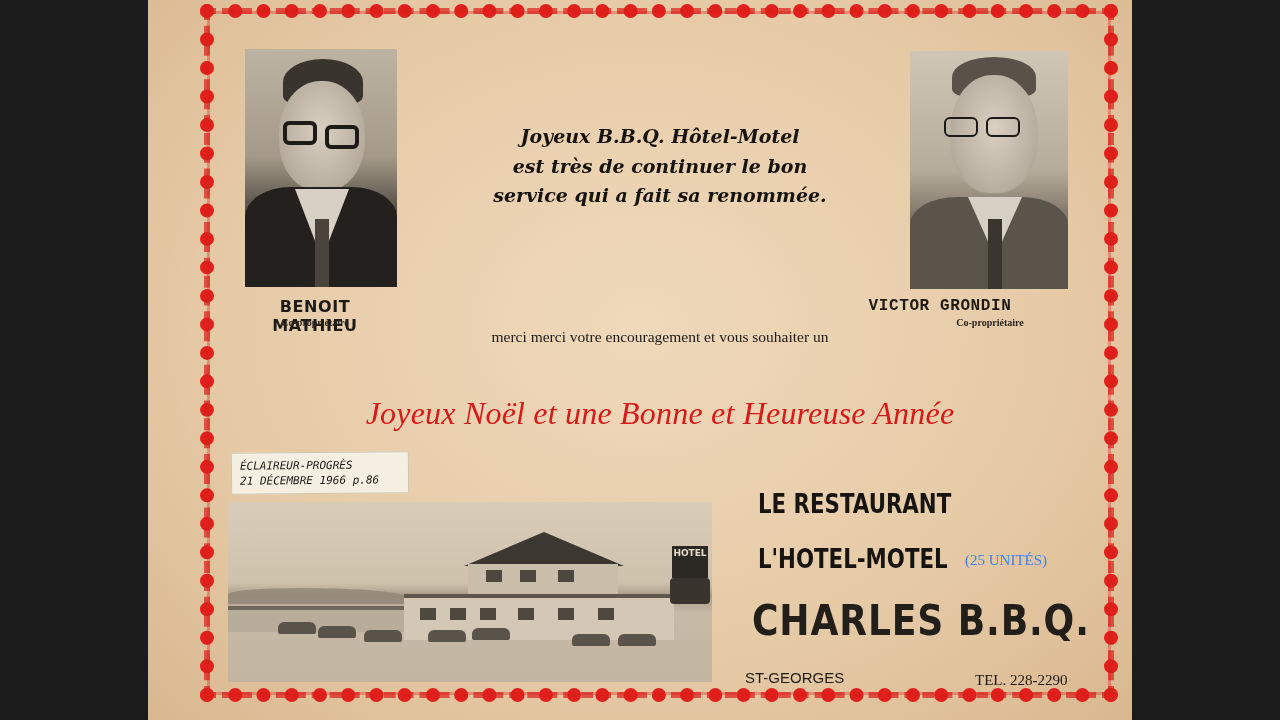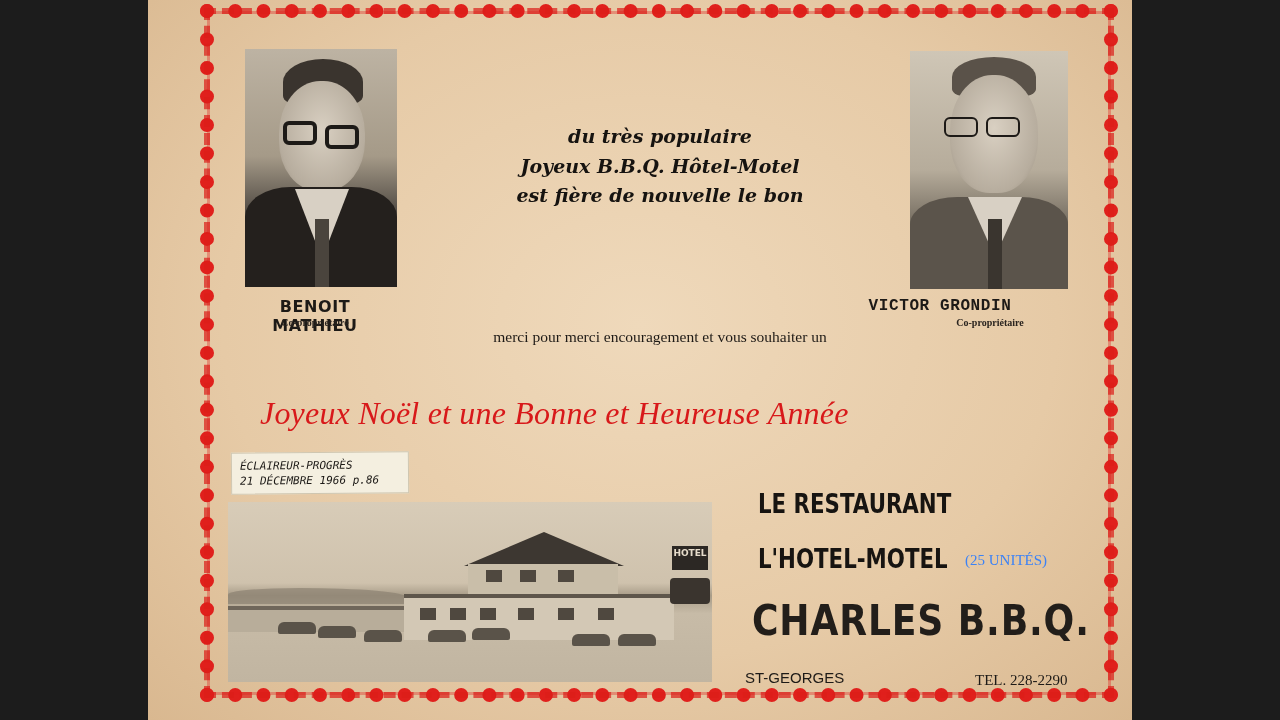--- a/index.html
+++ b/index.html
@@ -47,21 +47,21 @@
   .script {
     position: absolute; left: 440px; top: 122px; width: 440px; text-align: center;
     font-family: "DejaVu Serif", serif; font-style: italic; font-weight: bold;
     font-size: 19px; line-height: 29.5px; color: #161310;
   }
   .body-text {
     position: absolute; left: 420px; top: 326px; width: 480px; text-align: center;
     font-family: "Liberation Serif", serif; font-size: 15.5px; line-height: 21px; color: #1e1a16;
   }
   .greeting {
-    position: absolute; left: 260px; top: 395px; width: 800px; 
+    position: absolute; left: 260px; top: 395px; width: 800px; text-align: center;
     font-family: "Liberation Serif", serif; font-style: italic; font-size: 32px;
     color: #d8191a; letter-spacing: 0.2px;
   }
 
   .note {
     position: absolute; left: 231px; top: 452px; width: 178px; height: 42px;
     background: #f4efe0; border: 1px solid #cfc6b0;
     font-family: "DejaVu Sans Mono", monospace; font-size: 11px; line-height: 15px;
     color: #1d1a17; padding: 5px 0 0 8px; transform: rotate(-0.5deg);
     font-style: italic;
@@ -73,21 +73,21 @@
     overflow: hidden;
   }
   .motel-photo .hill { position: absolute; left: 0; top: 86px; width: 180px; height: 16px; background: #8c8272; border-radius: 40% 60% 0 0; opacity: .7; }
   .motel-photo .wing { position: absolute; left: 0; top: 104px; width: 180px; height: 26px; background: #b8ad9a; border-top: 4px solid #6f665a; }
   .motel-photo .main { position: absolute; left: 176px; top: 92px; width: 270px; height: 46px; background: #d3c8b5; border-top: 4px solid #5e564b; }
   .motel-photo .upper { position: absolute; left: 240px; top: 62px; width: 150px; height: 34px; background: #c9bea9; }
   .motel-photo .roof { position: absolute; left: 236px; top: 30px; width: 0; height: 0;
     border-left: 80px solid transparent; border-right: 80px solid transparent; border-bottom: 34px solid #3d3731; }
   .motel-photo .win { position: absolute; height: 12px; width: 16px; background: #4f483f; }
   .motel-photo .car { position: absolute; height: 12px; width: 38px; background: #5a5349; border-radius: 6px 6px 2px 2px; }
-  .motel-photo .sign { position: absolute; left: 444px; top: 44px; width: 36px; height: 24px; background: #2c2824; color: #e6dccb;
+  .motel-photo .sign { position: absolute; left: 444px; top: 44px; width: 36px; height: 32px; background: #2c2824; color: #e6dccb;
     font-family: "DejaVu Sans", sans-serif; font-size: 9px; font-weight: bold; text-align: center; line-height: 14px; }
   .motel-photo .sign2 { position: absolute; left: 442px; top: 76px; width: 40px; height: 26px; background: #3a342e; border-radius: 4px; }
 
   .r-line1 {
     position: absolute; left: 758px; top: 489px; font-family: "DejaVu Sans", sans-serif;
     font-weight: bold; font-size: 26px; color: #171411; transform: scaleX(0.82); transform-origin: left;
   }
   .r-line2 {
     position: absolute; left: 758px; top: 544px; font-family: "DejaVu Sans", sans-serif;
     font-weight: bold; font-size: 26px; color: #171411; transform: scaleX(0.82); transform-origin: left;
@@ -134,27 +134,27 @@
   <div class="lens" style="left:34px;top:66px;width:34px;height:20px;border-width:2px;"></div>
   <div class="lens" style="left:76px;top:66px;width:34px;height:20px;border-width:2px;"></div>
   <div class="suit" style="left:0;top:146px;width:158px;height:92px;background:#5b544b;"></div>
   <div class="shirt" style="left:58px;top:146px;width:54px;height:60px;"></div>
   <div class="tie" style="left:78px;top:168px;width:14px;height:70px;background:#3a352f;"></div>
 </div>
 <div class="caption-name" style="left:860px;top:297px;width:160px;font-family:Liberation Mono, monospace;">VICTOR GRONDIN</div>
 <div class="caption-role" style="left:910px;top:317px;width:160px;">Co-propriétaire</div>
 
 <div class="script">
-  <div>du très populaire</div>
   <div>Joyeux B.B.Q. Hôtel-Motel</div>
-  <div>est fière de nouvelle le bon</div>
+  <div>est très de continuer le bon</div>
+  <div>service qui a fait sa renommée.</div>
 </div>
 
 <div class="body-text">
-  <div>merci pour merci encouragement et vous souhaiter un</div>
+  <div>merci merci votre encouragement et vous souhaiter un</div>
 </div>
 
 <div class="greeting">Joyeux Noël et une Bonne et Heureuse Année</div>
 
 <div class="note">
   <div>ÉCLAIREUR-PROGRÈS</div>
   <div>21 DÉCEMBRE 1966 p.86</div>
 </div>
 
 <div class="motel-photo">

